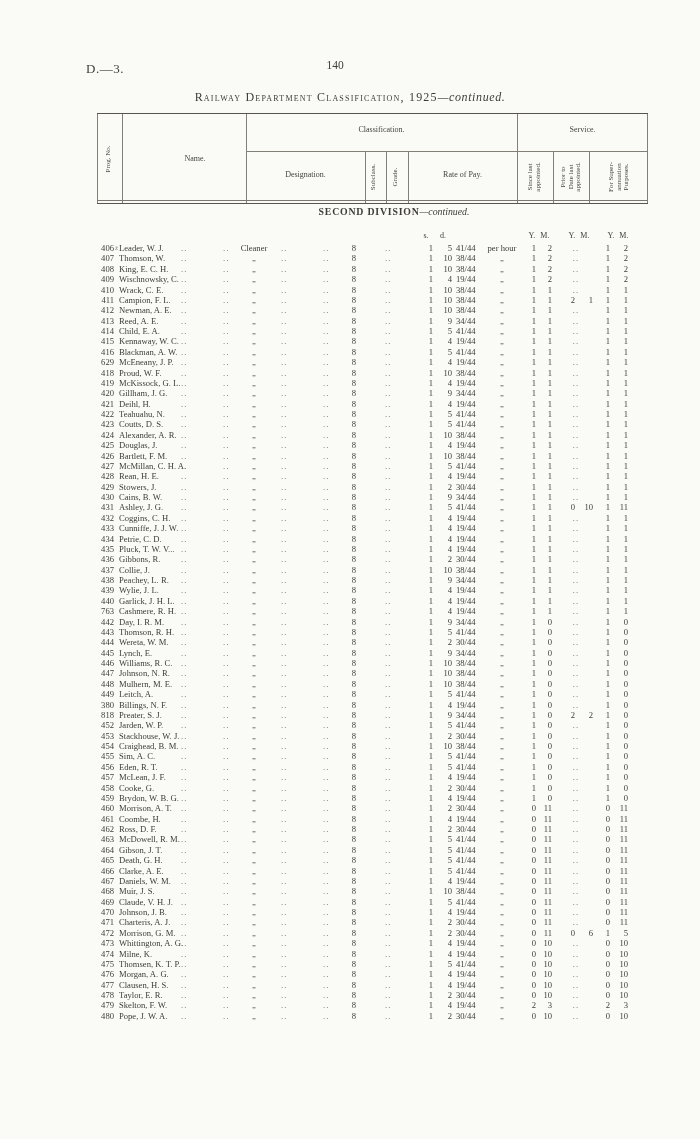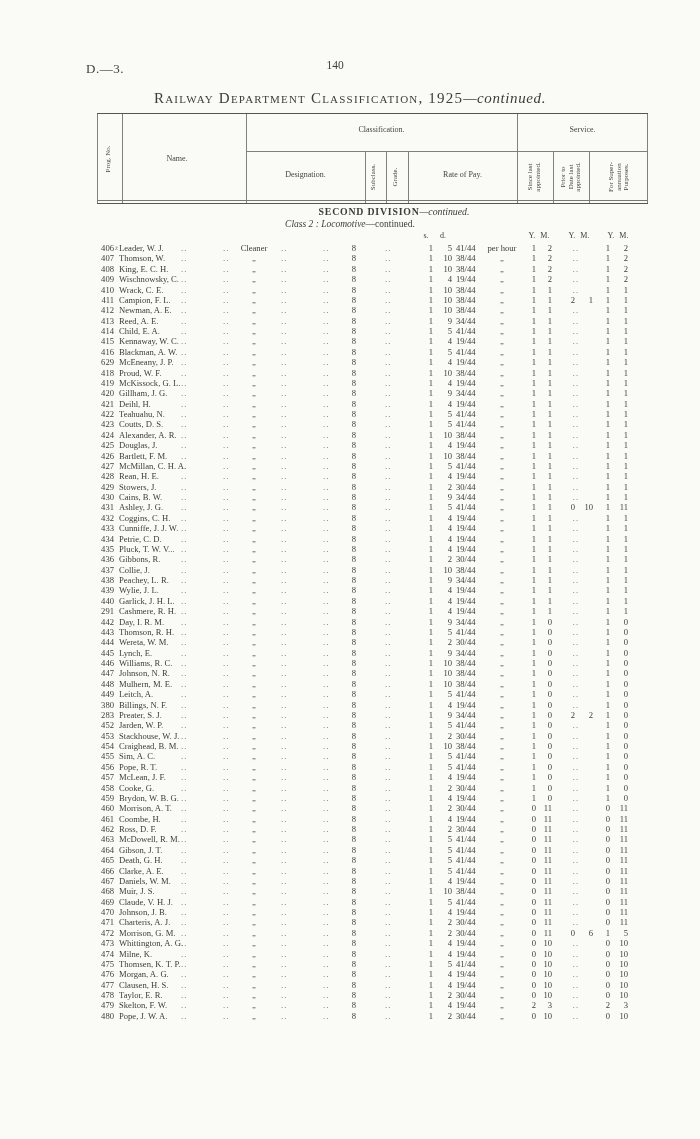--- a/index.html
+++ b/index.html
@@ -7,31 +7,31 @@
     position:relative; width:700px; height:1139px;
     background:#fafaf7;
     font-family:"Liberation Serif","DejaVu Serif",serif;
     color:#3d3c38; overflow:hidden;
   }
   .abs{position:absolute;}
   .ctr{text-align:center;}
   
   .doc-ref{left:86px; top:61px; font-size:13px; letter-spacing:.5px;}
   .page-num{left:300px; top:59px; width:70px; font-size:11.5px; text-align:center;font-family:Liberation Serif, serif;}
-  .title{left:0; top:90px; width:700px; text-align:center; font-size:15px; letter-spacing:.6px;}
+  .title{left:0; top:90px; width:700px; text-align:center; font-size:12px; letter-spacing:.6px;}
   .smallcaps{font-variant:small-caps; letter-spacing:1.2px;}
   .it{font-style:italic;}
   
   .thead{left:97px; top:113px; width:551px; height:90px; border-top:1.6px solid #57554e; font-size:8px; color:#45443f;}
   .hb1{left:0; bottom:0; width:551px; height:1px; background:#57554e;}
   .hb2{left:0; bottom:3px; width:551px; height:1px; background:#7a7870;}
   .vl{width:1px; background:#817f76;}
   .hmid{left:149px; top:37px; width:402px; height:1px; background:#817f76;}
   .rot{transform:rotate(-90deg); text-align:center; white-space:pre-line; font-size:7px; line-height:7.5px;}
-  .h-name{left:18px; top:40px; width:124px;}
+  .h-name{left:36px; top:40px; width:124px;}
   .h-class{left:149px; top:11px; width:271px;}
   .h-serv{left:420px; top:11px; width:131px;}
   .h-desig{left:149px; top:56px; width:119px;}
   .h-rate{left:311px; top:56px; width:109px;}
   
   .sec{left:0; top:206px; width:700px; text-align:center; font-size:9.8px;padding-left:44px;}
   .sec b{letter-spacing:.8px; font-weight:bold;}
   .cls{left:0; top:219px; width:700px; text-align:center; font-size:9.5px;}
   
   .units{left:97px; top:231px; width:551px; height:11px; font-size:8px;}
@@ -102,21 +102,20 @@
 appointed.</div>
     <div class="abs rot" style="left:449px;top:52px;width:50px;height:22px">Prior to
 Date last
 appointed.</div>
     <div class="abs rot" style="left:494px;top:52px;width:55px;height:22px">For Super-
 annuation
 Purposes.</div>
   </div>
 
   <div class="abs sec"><b>SECOND DIVISION</b><span class="it">—continued.</span></div>
-  <div class="abs cls"><span class="it">Class 2 :  Locomotive</span><span>—continued.</span></div>
 
   <div class="abs units">
     <span class="u-s">s.</span>
     <span class="u-d">d.</span>
     <span class="u-ym ym1">Y. M.</span>
     <span class="u-ym ym2">Y. M.</span>
     <span class="u-ym ym3">Y. M.</span>
   </div>
 
   <div class="abs tbody">
@@ -817,21 +816,21 @@
         <span class="c c-rd">4</span>
         <span class="c c-rf">19/44</span>
         <span class="c c-per ditto">„</span>
         <span class="c c-s1y">1</span>
         <span class="c c-s1m">1</span>
         <span class="c dots c-s2d">..</span>
         <span class="c c-s3y">1</span>
         <span class="c c-s3m">1</span>
       </div>
       <div class="row">
-        <span class="c c-num">291</span>
+        <span class="c c-num">763</span>
         <span class="c c-name">Cashmere, R. H.</span>
         <span class="c dots c-d1">..</span>
         <span class="c dots c-d2">..</span>
         <span class="c c-desig ditto">„</span>
         <span class="c dots c-d3">..</span>
         <span class="c dots c-d4">..</span>
         <span class="c c-sub">8</span>
         <span class="c dots c-d5">..</span>
         <span class="c c-rs">1</span>
         <span class="c c-rd">4</span>
@@ -1017,21 +1016,21 @@
         <span class="c c-rd">4</span>
         <span class="c c-rf">19/44</span>
         <span class="c c-per ditto">„</span>
         <span class="c c-s1y">1</span>
         <span class="c c-s1m">0</span>
         <span class="c dots c-s2d">..</span>
         <span class="c c-s3y">1</span>
         <span class="c c-s3m">0</span>
       </div>
       <div class="row">
-        <span class="c c-num">283</span>
+        <span class="c c-num">818</span>
         <span class="c c-name">Preater, S. J.</span>
         <span class="c dots c-d1">..</span>
         <span class="c dots c-d2">..</span>
         <span class="c c-desig ditto">„</span>
         <span class="c dots c-d3">..</span>
         <span class="c dots c-d4">..</span>
         <span class="c c-sub">8</span>
         <span class="c dots c-d5">..</span>
         <span class="c c-rs">1</span>
         <span class="c c-rd">9</span>
@@ -1119,21 +1118,21 @@
         <span class="c c-rf">41/44</span>
         <span class="c c-per ditto">„</span>
         <span class="c c-s1y">1</span>
         <span class="c c-s1m">0</span>
         <span class="c dots c-s2d">..</span>
         <span class="c c-s3y">1</span>
         <span class="c c-s3m">0</span>
       </div>
       <div class="row">
         <span class="c c-num">456</span>
-        <span class="c c-name">Pope, R. T.</span>
+        <span class="c c-name">Eden, R. T.</span>
         <span class="c dots c-d1">..</span>
         <span class="c dots c-d2">..</span>
         <span class="c c-desig ditto">„</span>
         <span class="c dots c-d3">..</span>
         <span class="c dots c-d4">..</span>
         <span class="c c-sub">8</span>
         <span class="c dots c-d5">..</span>
         <span class="c c-rs">1</span>
         <span class="c c-rd">5</span>
         <span class="c c-rf">41/44</span>

